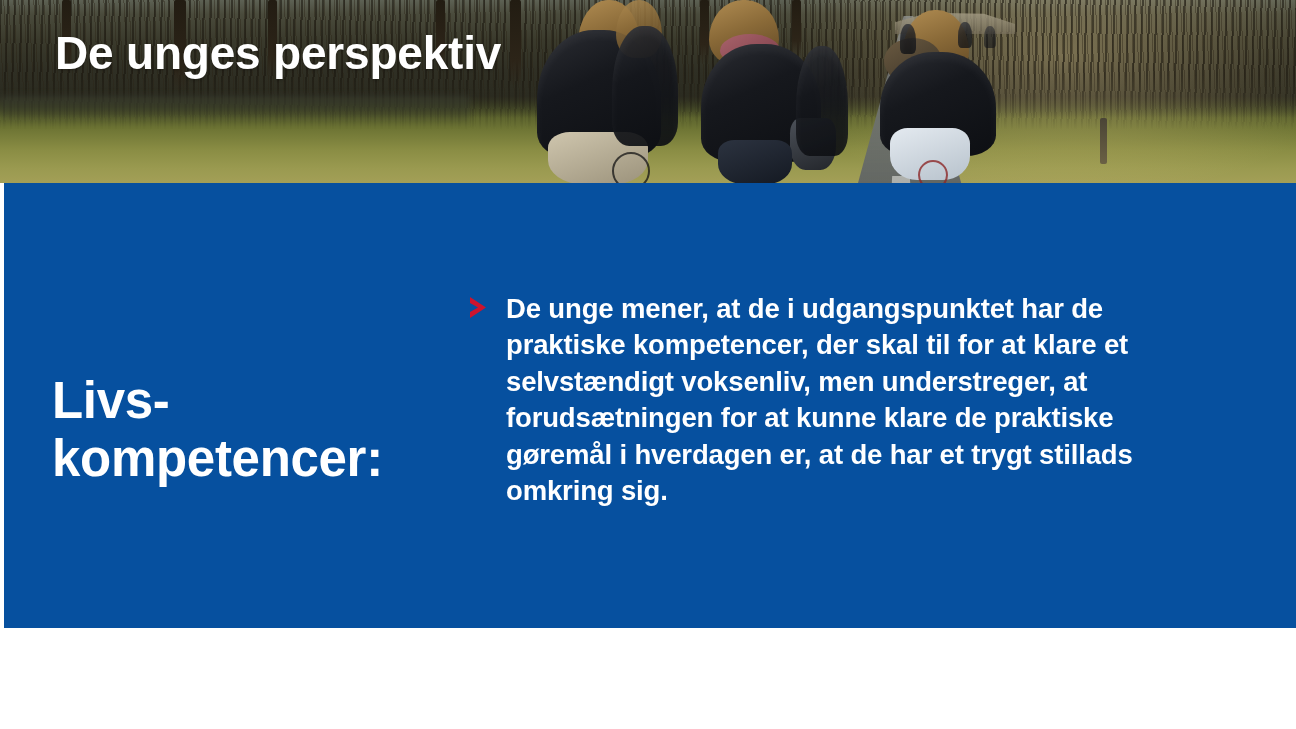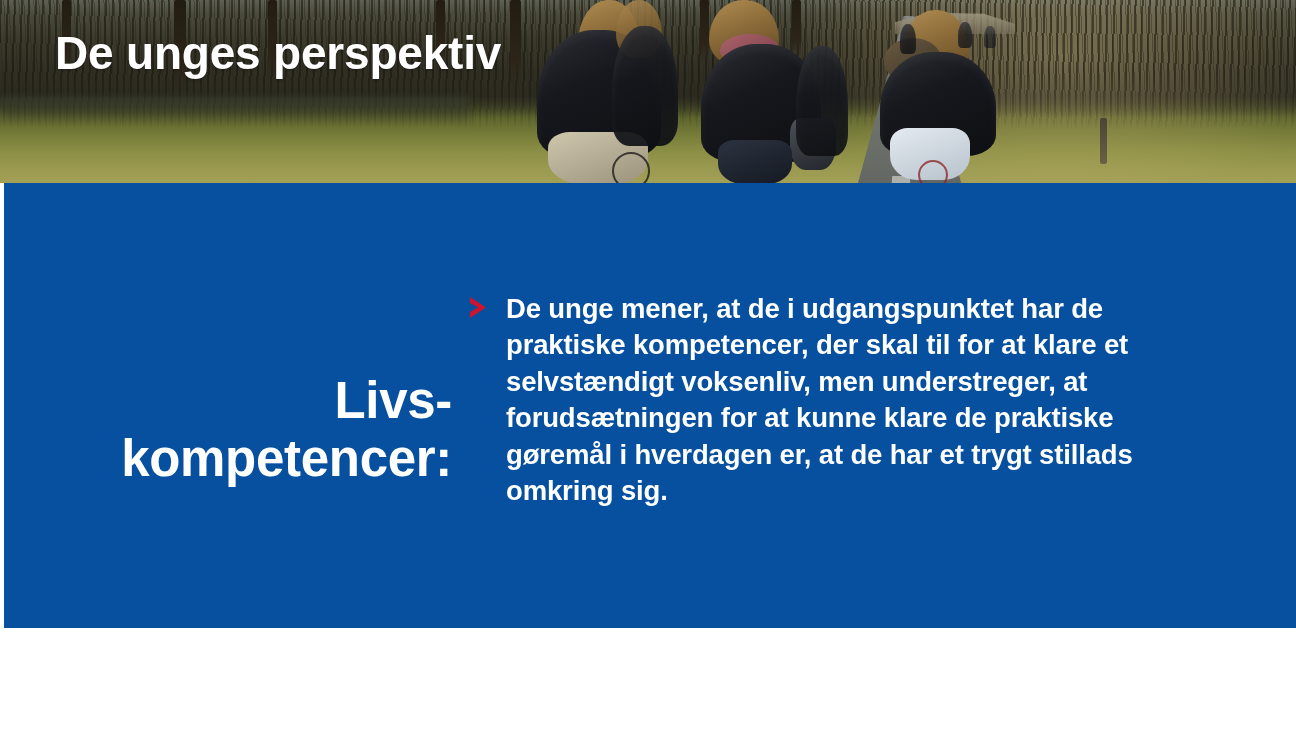--- a/index.html
+++ b/index.html
@@ -276,21 +276,21 @@
 
     <div class="trunk" style="left:1100px; top:118px; height:46px; width:7px; background:linear-gradient(to bottom,#4a4436,#6a6044);"></div>
 
     <h1 class="title">De unges perspektiv</h1>
   </div>
 
   <div class="body-panel" style="background: rgb(6, 80, 159);"></div>
   <div class="edge-left"></div>
   <div class="edge-bottom"></div>
 
-  <h2 class="lead-heading" style="white-space: pre-line; text-align: right;">Livs-
+  <h2 class="lead-heading" style="white-space: pre-line;">Livs-
 kompetencer:</h2>
 
   <div class="bullet-block">
     <svg class="chevron" viewBox="0 0 22 26" aria-hidden="true">
       <path d="M2 2 L18 12.5 L2 23 L2 17 L10 12.5 L2 8 Z" fill="#cc142e"></path>
     </svg>
     <p class="bullet-text">De unge mener, at de i udgangspunktet har de praktiske kompetencer, der skal til for at klare et selvstændigt voksenliv, men understreger, at forudsætningen for at kunne klare de praktiske gøremål i hverdagen er, at de har et trygt stillads omkring sig.</p>
   </div>
 
 </div>

